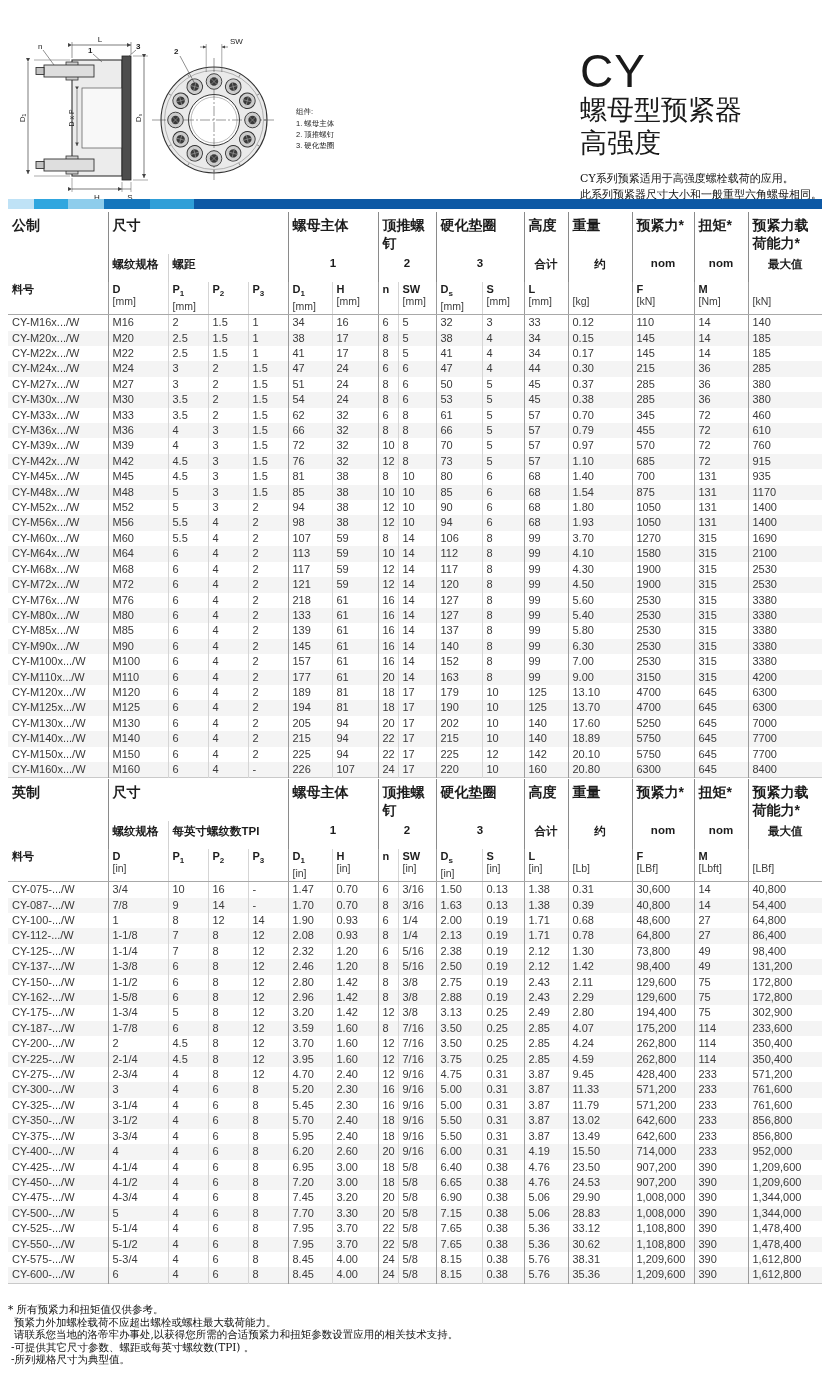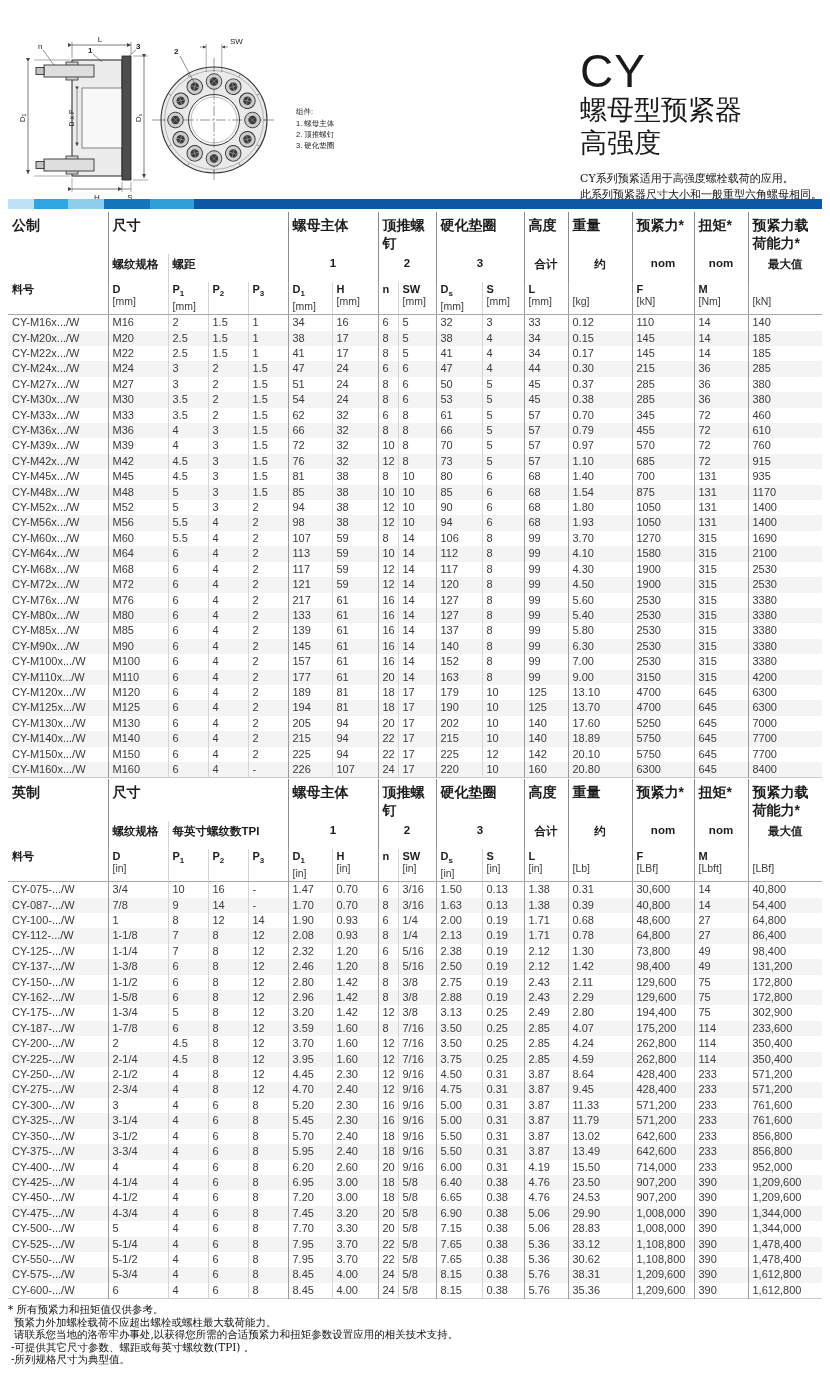--- a/index.html
+++ b/index.html
@@ -666,21 +666,21 @@
         <td>1900</td>
         <td>315</td>
         <td>2530</td>
       </tr>
       <tr>
         <td>CY-M76x.../W</td>
         <td>M76</td>
         <td>6</td>
         <td>4</td>
         <td>2</td>
-        <td>217</td>
+        <td>218</td>
         <td>61</td>
         <td>16</td>
         <td>14</td>
         <td>127</td>
         <td>8</td>
         <td>99</td>
         <td>5.60</td>
         <td>2530</td>
         <td>315</td>
         <td>3380</td>
@@ -1246,38 +1246,20 @@
         <td>7/16</td>
         <td>3.75</td>
         <td>0.25</td>
         <td>2.85</td>
         <td>4.59</td>
         <td>262,800</td>
         <td>114</td>
         <td>350,400</td>
       </tr>
       <tr>
-        <td>CY-250-.../W</td>
-        <td>2-1/2</td>
-        <td>4</td>
-        <td>8</td>
-        <td>12</td>
-        <td>4.45</td>
-        <td>2.30</td>
-        <td>12</td>
-        <td>9/16</td>
-        <td>4.50</td>
-        <td>0.31</td>
-        <td>3.87</td>
-        <td>8.64</td>
-        <td>428,400</td>
-        <td>233</td>
-        <td>571,200</td>
-      </tr>
-      <tr>
         <td>CY-275-.../W</td>
         <td>2-3/4</td>
         <td>4</td>
         <td>8</td>
         <td>12</td>
         <td>4.70</td>
         <td>2.40</td>
         <td>12</td>
         <td>9/16</td>
         <td>4.75</td>

